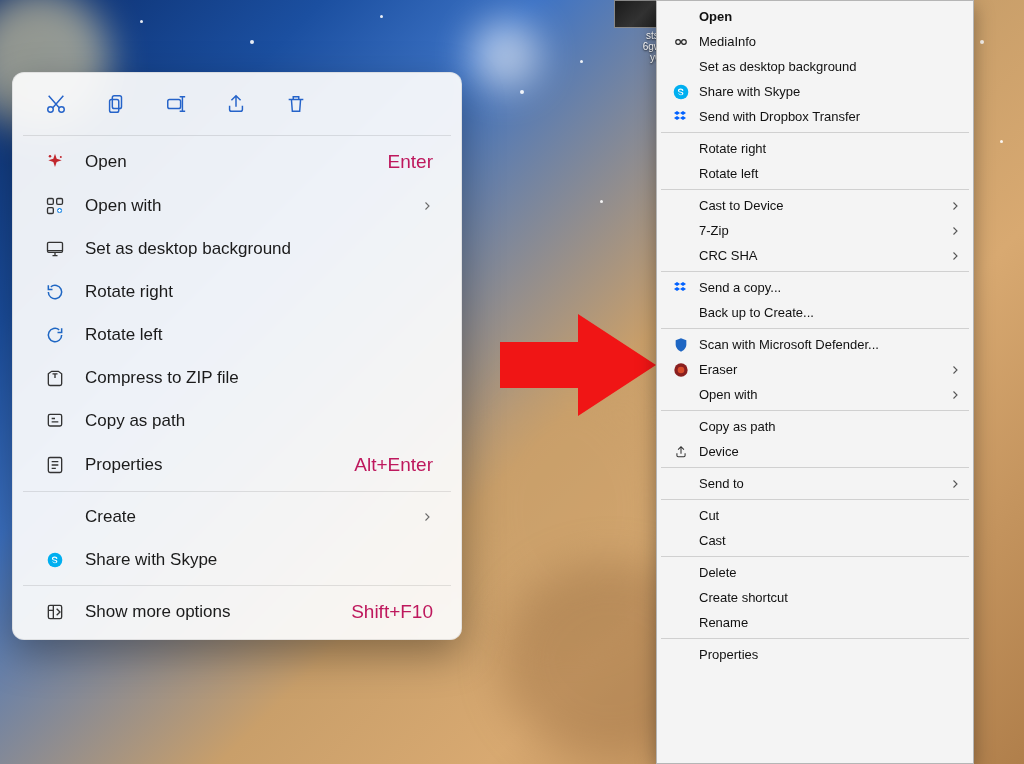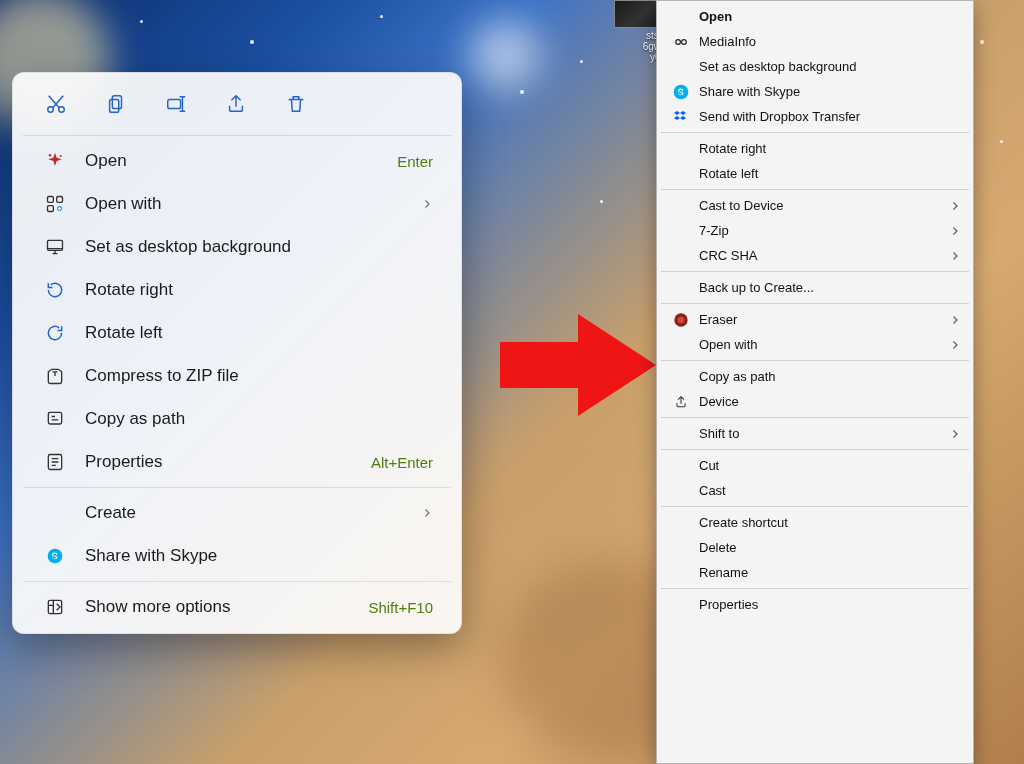--- a/index.html
+++ b/index.html
@@ -22,21 +22,21 @@
   background:rgba(252,252,252,.93);border:1px solid rgba(0,0,0,.08);
   border-radius:12px;box-shadow:0 14px 40px rgba(0,0,0,.35);
   padding:6px 0 4px;backdrop-filter:blur(2px);
 }
 .toolbar{display:flex;gap:26px;padding:8px 22px 10px 26px}
 .tb-btn{width:34px;height:34px;display:flex;align-items:center;justify-content:center;border-radius:6px;color:#2563c9;cursor:pointer}
 .sep11{height:1px;background:rgba(0,0,0,.10);margin:4px 10px}
 .row11{display:flex;align-items:center;gap:18px;padding:11px 22px 11px 24px;font-size:17px;color:#1b1b1b;cursor:pointer;border-radius:6px;margin:1px 6px}
 .row11 .ic{width:24px;display:flex;justify-content:center;color:#2a2a2a}
 .row11 .lbl{flex:1}
-.row11 .hint{color:#4d7c0f;font-size:15px}
+.row11 .hint{color:#be185d;font-size:19px}
 .row11 .chev{color:#6a6a6a}
 
 
 .arrow{position:absolute;left:500px;top:320px;width:160px;height:90px}
 .arrow .stem{position:absolute;left:0;top:22px;width:86px;height:46px;background:#f01515}
 .arrow .head{position:absolute;left:78px;top:-6px;width:0;height:0;border-top:51px solid transparent;border-bottom:51px solid transparent;border-left:78px solid #f01515}
 
 
 .menu10{
   position:absolute;left:656px;top:0;width:318px;height:764px;
@@ -318,25 +318,41 @@
       <span class="lbl">CRC SHA</span>
       <span class="chev">
         <svg width="12" height="12" viewBox="0 0 24 24" fill="none" stroke="currentColor" stroke-width="2.2">
           <path d="M9 5l7 7-7 7"></path>
         </svg>
       </span>
     </div>
     <div class="sep10"></div>
     <div class="row10">
       <span class="ic">
+        <svg width="16" height="16" viewBox="0 0 24 24">
+          <path fill="#0061ff" d="M6 3l6 4-6 4-6-4zM18 3l6 4-6 4-6-4zM6 13l6 4-6 4-6-4zM18 13l6 4-6 4-6-4z" transform="scale(.75) translate(2 1)"></path>
+        </svg>
+      </span>
+      <span class="lbl">Send a copy...</span>
+    </div>
+    <div class="row10">
+      <span class="ic">
         <span class="blank-ic"></span>
       </span>
       <span class="lbl">Back up to Create...</span>
     </div>
     <div class="sep10"></div>
+    <div class="row10">
+      <span class="ic">
+        <svg width="16" height="16" viewBox="0 0 24 24">
+          <path fill="#1e66c3" d="M12 2l8 3v6c0 5-3.5 9.5-8 11-4.5-1.5-8-6-8-11V5z"></path>
+        </svg>
+      </span>
+      <span class="lbl">Scan with Microsoft Defender...</span>
+    </div>
     <div class="row10">
       <span class="ic">
         <svg width="16" height="16" viewBox="0 0 24 24">
           <circle cx="12" cy="12" r="10" fill="#8a1f1f"></circle>
           <circle cx="12" cy="12" r="5" fill="#d84b2a"></circle>
         </svg>
       </span>
       <span class="lbl">Eraser</span>
       <span class="chev">
         <svg width="12" height="12" viewBox="0 0 24 24" fill="none" stroke="currentColor" stroke-width="2.2">
@@ -368,21 +384,21 @@
           <path d="M12 3v12M7 8l5-5 5 5M5 14v4a2 2 0 0 0 2 2h10a2 2 0 0 0 2-2v-4"></path>
         </svg>
       </span>
       <span class="lbl">Device</span>
     </div>
     <div class="sep10"></div>
     <div class="row10">
       <span class="ic">
         <span class="blank-ic"></span>
       </span>
-      <span class="lbl">Shift to</span>
+      <span class="lbl">Send to</span>
       <span class="chev">
         <svg width="12" height="12" viewBox="0 0 24 24" fill="none" stroke="currentColor" stroke-width="2.2">
           <path d="M9 5l7 7-7 7"></path>
         </svg>
       </span>
     </div>
     <div class="sep10"></div>
     <div class="row10">
       <span class="ic">
         <span class="blank-ic"></span>
@@ -393,32 +409,32 @@
       <span class="ic">
         <span class="blank-ic"></span>
       </span>
       <span class="lbl">Cast</span>
     </div>
     <div class="sep10"></div>
     <div class="row10">
       <span class="ic">
         <span class="blank-ic"></span>
       </span>
+      <span class="lbl">Delete</span>
+    </div>
+    <div class="row10">
+      <span class="ic">
+        <span class="blank-ic"></span>
+      </span>
       <span class="lbl">Create shortcut</span>
     </div>
     <div class="row10">
       <span class="ic">
         <span class="blank-ic"></span>
       </span>
-      <span class="lbl">Delete</span>
-    </div>
-    <div class="row10">
-      <span class="ic">
-        <span class="blank-ic"></span>
-      </span>
       <span class="lbl">Rename</span>
     </div>
     <div class="sep10"></div>
     <div class="row10">
       <span class="ic">
         <span class="blank-ic"></span>
       </span>
       <span class="lbl">Properties</span>
     </div>
   </div>

